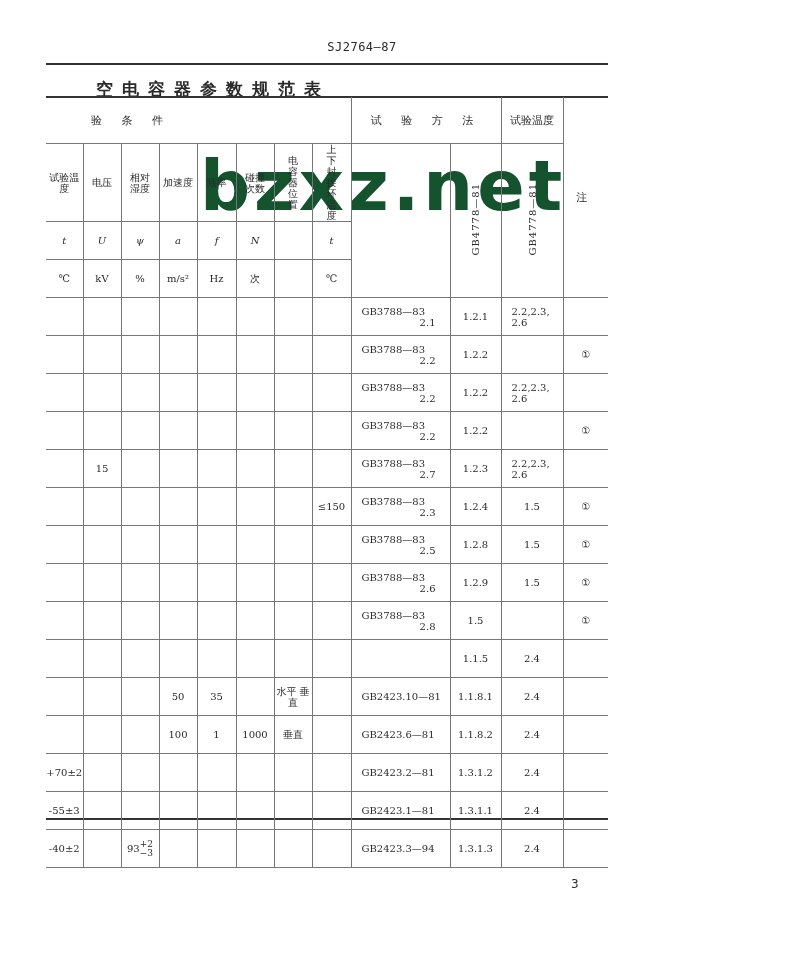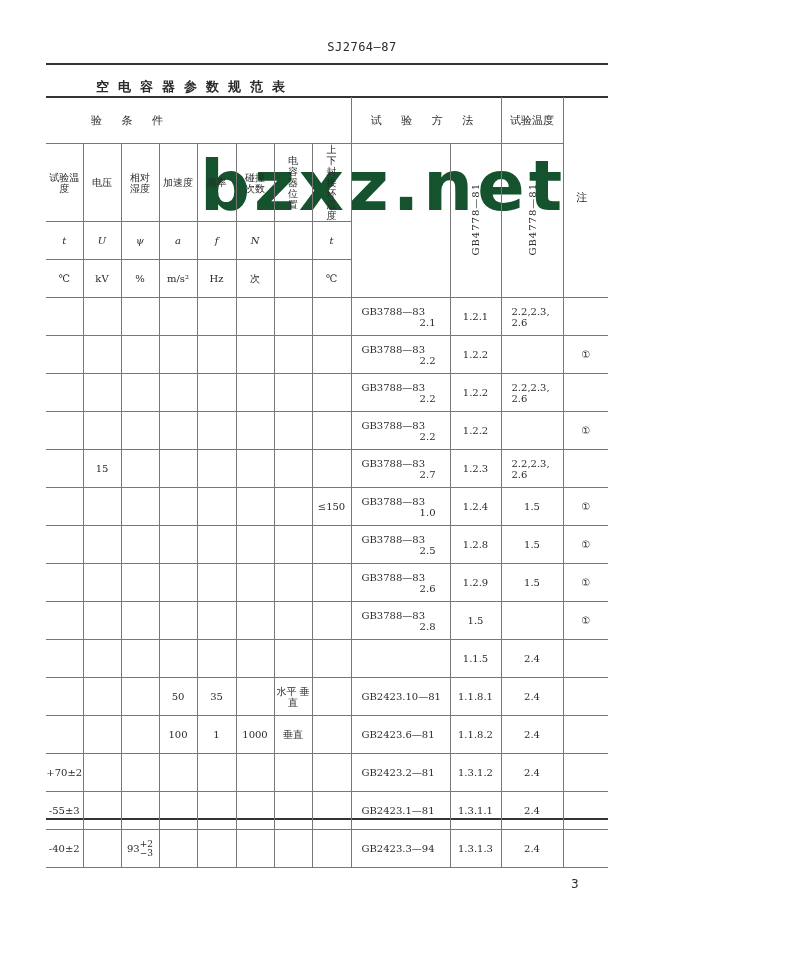--- a/index.html
+++ b/index.html
@@ -1,21 +1,21 @@
 <!DOCTYPE html>
 <html><head>
 <meta charset="utf-8">
 <style>
   html,body{margin:0;padding:0;background:#fff;}
   body{width:800px;height:965px;position:relative;overflow:hidden;
        font-family:"DejaVu Serif","Liberation Serif",serif;color:#2a2a2a;}
   .abs{position:absolute;}
   .doc-code{left:0;width:724px;top:40px;text-align:center;font-family:"DejaVu Sans Mono","Liberation Mono",monospace;font-size:12px;letter-spacing:0.5px;}
   .rule-thick{left:46px;width:562px;height:2px;background:#333;}
-  .table-title{left:96px;top:78px;font-size:13px;font-weight:bold;letter-spacing:9px;font-family:"DejaVu Sans","Liberation Sans",sans-serif;text-align:center;}
+  .table-title{left:96px;top:78px;font-size:17px;font-weight:bold;letter-spacing:9px;font-family:"DejaVu Sans","Liberation Sans",sans-serif;text-align:center;}
   .watermark{left:200px;top:145px;font-size:70px;font-weight:bold;color:#14532d;font-family:"DejaVu Sans","Liberation Sans",sans-serif;letter-spacing:4px;z-index:0;}
   table.spec{position:absolute;left:46px;top:97px;border-collapse:collapse;width:562px;table-layout:fixed;z-index:1;}
   table.spec td{border:1px solid #777;padding:0;text-align:center;vertical-align:middle;font-size:10px;line-height:11px;height:37px;overflow:visible;}
   table.spec tr.h0 td{height:46px;font-size:11px;letter-spacing:8px;}
   table.spec td.nol{border-left:none;}
   table.spec td.nor{border-right:none;}
   .cn{font-family:"DejaVu Sans","Liberation Sans",sans-serif;font-size:10px;}
   .sym{font-style:italic;font-size:11px;}
   .method{text-align:left!important;padding-left:10px!important;font-size:10px;line-height:12px;}
   .method .sec{display:block;text-align:right;padding-right:14px;}
@@ -159,21 +159,21 @@
       </tr>
       <tr>
         <td class="nol"></td>
         <td></td>
         <td></td>
         <td></td>
         <td></td>
         <td></td>
         <td class="cn"></td>
         <td>≤150</td>
-        <td class="method"><span>GB3788—83</span><span class="sec">1.0</span></td>
+        <td class="method"><span>GB3788—83</span><span class="sec">2.3</span></td>
         <td>1.2.4</td>
         <td>1.5</td>
         <td class="nor">①</td>
       </tr>
       <tr>
         <td class="nol"></td>
         <td></td>
         <td></td>
         <td></td>
         <td></td>

